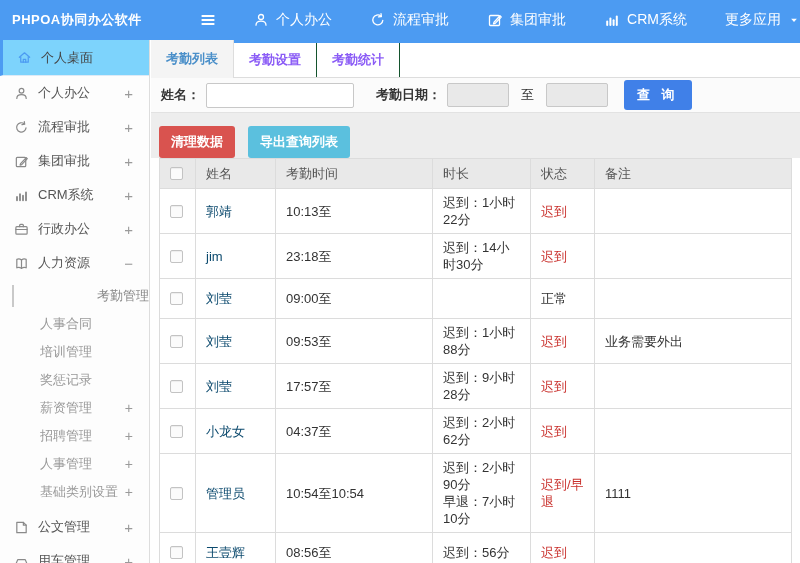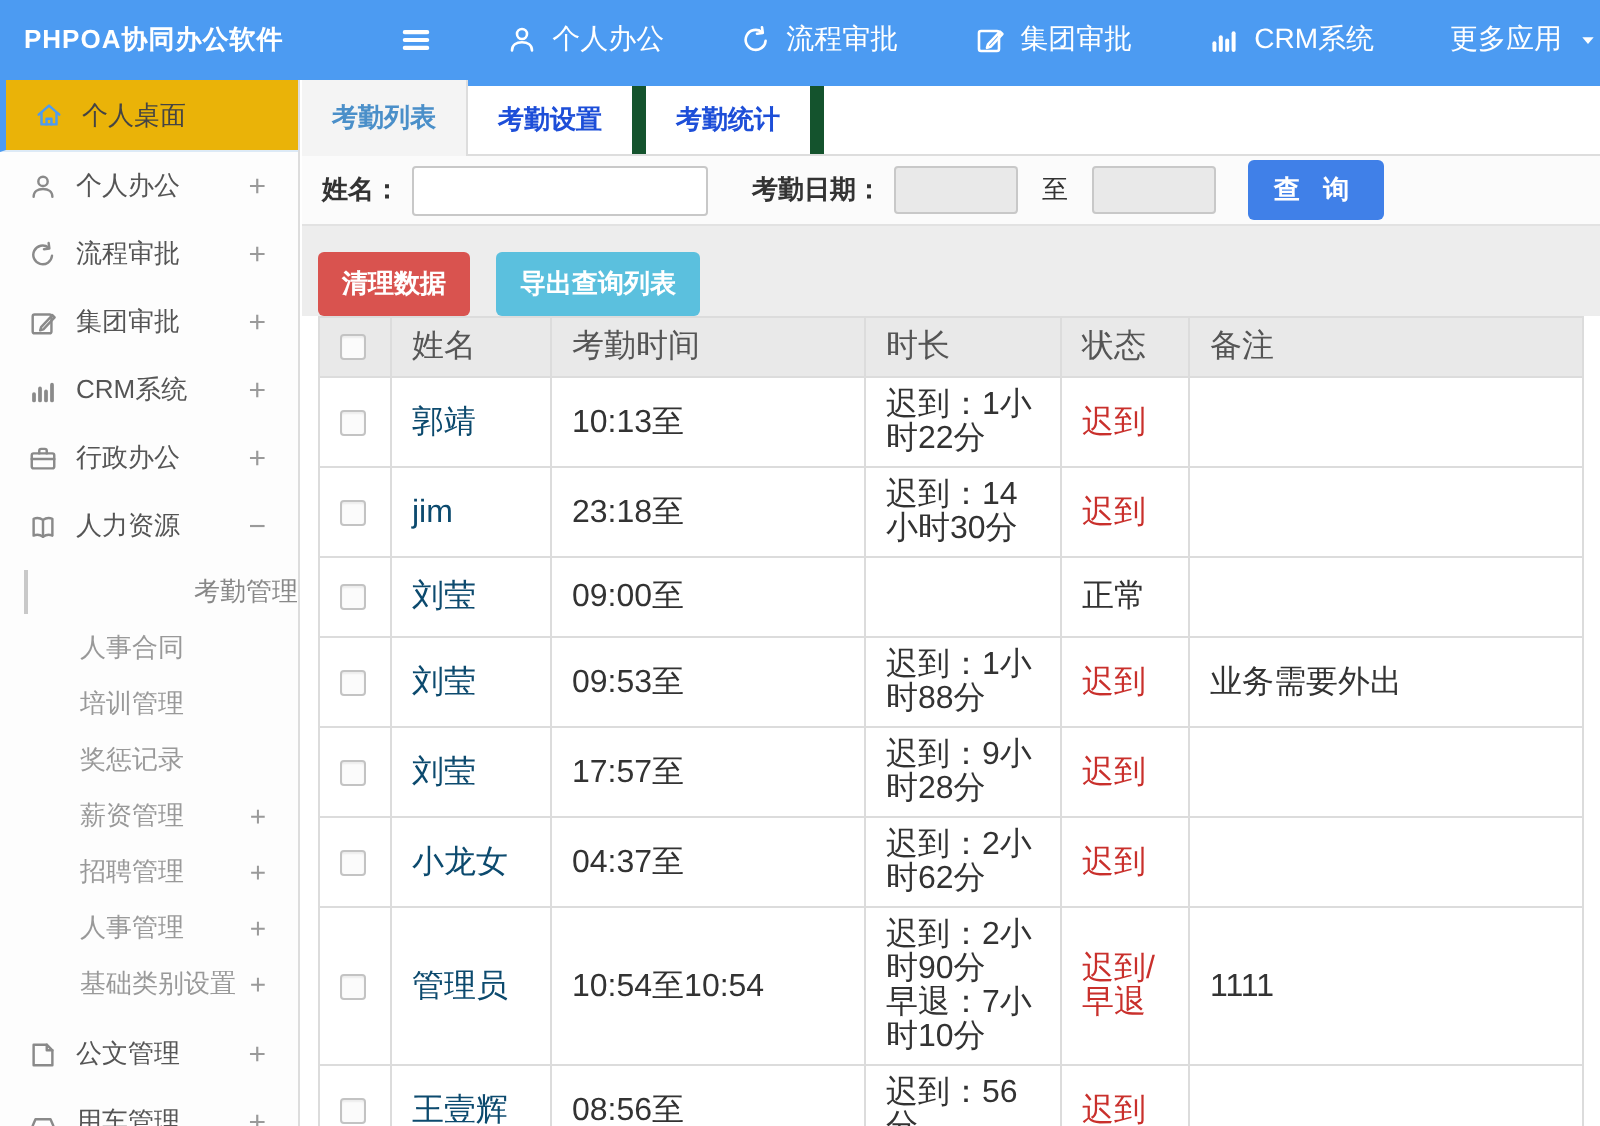--- a/index.html
+++ b/index.html
@@ -14,40 +14,40 @@
   .topnav { display:flex; align-items:center; margin-left:36px; gap:38px; }
   .topnav-item { display:flex; align-items:center; gap:7px; font-size:14px; cursor:pointer; white-space:nowrap; }
 
   
   .sidebar { position:absolute; left:0; top:40px; width:150px; bottom:0;
     background:#fdfdfd; border-right:1px solid #ddd; }
   .side-item { height:34px; display:flex; align-items:center; padding-left:14px;
     font-size:13px; color:#555; cursor:pointer; }
   .side-item .lbl { margin-left:9px; }
   .side-item .toggle { margin-left:auto; margin-right:16px; color:#9a9a9a; font-size:15px; font-weight:300; }
-  .side-item.active { background:#eab308; border-left:3px solid #4c9bf2; 
+  .side-item.active { background:#7dd3fc; border-left:3px solid #4c9bf2; 
     height:36px; border-bottom:1px solid #ddeaf6; color:#444; }
   .submenu { padding:2px 0 4px 0; }
   .sub-item { height:28px; display:flex; align-items:center; padding-left:40px;
     font-size:13px; color:#999; cursor:pointer; position:relative; }
   .sub-item.active { color:#888;justify-content:flex-end; }
   .sub-item.active::before { content:""; position:absolute; left:12px; top:3px; bottom:3px;
     width:2px; background:#c9c9c9; }
   .sub-item .toggle { margin-left:auto; margin-right:16px; color:#9a9a9a; font-size:14px; font-weight:300; }
 
   
   .content { position:absolute; left:151px; top:40px; right:0; bottom:0; background:#fff; }
 
   .tabs { height:38px; display:flex; position:relative; border-bottom:1px solid #ddd; background:#fff; }
   .tabs::before { content:""; position:absolute; top:0; left:71px; right:0; height:3px; background:#4c9bf2; }
   .tab { font-size:13px; font-weight:bold; display:flex; align-items:center; justify-content:center;
     padding:0 15px; cursor:pointer; }
   .tab.active { background:#f4f4f4; color:#4a8fc9; border-right:1px solid #ddd;
     margin-bottom:-1px; z-index:1; }
-  .tab.inactive { background:#fff; color:#1d4ed8; border-right:7px solid #14532d;
+  .tab.inactive { background:#fff; color:#8b5cf6; border-right:1px solid #14532d;
     margin-top:3px; }
 
   .filter-row { height:35px; background:#fbfbfb; border-bottom:1px solid #e2e2e2;
     display:flex; align-items:center; padding:0 10px; font-size:13px; color:#333; }
   .filter-row label { font-weight:bold; }
   .name-input { width:148px; height:25px; border:1px solid #c8c8c8; border-radius:2px;
     margin-left:6px; background:#fff; padding:0 6px; font-size:12px; }
   .date-label { margin-left:22px; }
   .date-input { width:62px; height:24px; border:1px solid #c8c8c8; border-radius:2px;
     margin-left:6px; background:#e9e9e9; padding:0 5px; font-size:12px; }
@@ -55,21 +55,21 @@
   .btn-search { margin-left:16px; background:#4080e8; color:#fff; border:none; border-radius:3px;
     font-size:13px; font-weight:bold; padding:6px 13px; letter-spacing:4px; cursor:pointer; }
 
   .toolbar { height:45px; background:#ededed; display:flex; align-items:flex-end; padding:0 8px; gap:13px; }
   .btn { border:none; border-radius:3px; color:#fff; font-size:13px; font-weight:bold;
     padding:7px 12px; cursor:pointer; }
   .btn-danger { background:#d9534f; }
   .btn-info { background:#5bc0de; }
 
   table { border-collapse:collapse; margin:0 8px; width:633px; table-layout:fixed; }
-  th, td { border:1px solid #dcdcdc; font-size:16px; text-align:left; padding:5px 10px;
+  th, td { border:1px solid #dcdcdc; font-size:13px; text-align:left; padding:5px 10px;
     vertical-align:middle; line-height:17px; word-break:break-all; }
   th { background:#e9e9e9; color:#555; font-weight:normal; height:30px; }
   td { height:40px; color:#333; }
   .col-chk { width:36px; } .col-name { width:80px; } .col-time { width:157px; }
   .col-dur { width:98px; } .col-status { width:64px; }
   .chk { width:13px; height:13px; border:1px solid #c3c3c3; border-radius:2px;
     background:#fbfbfb; box-shadow:inset 0 1px 1px rgba(0,0,0,0.06); cursor:pointer; }
   .name-link { color:#0c4a6e; cursor:pointer; }
   .status-red { color:#c9302c; } .status-normal { color:#333; }
 </style>

